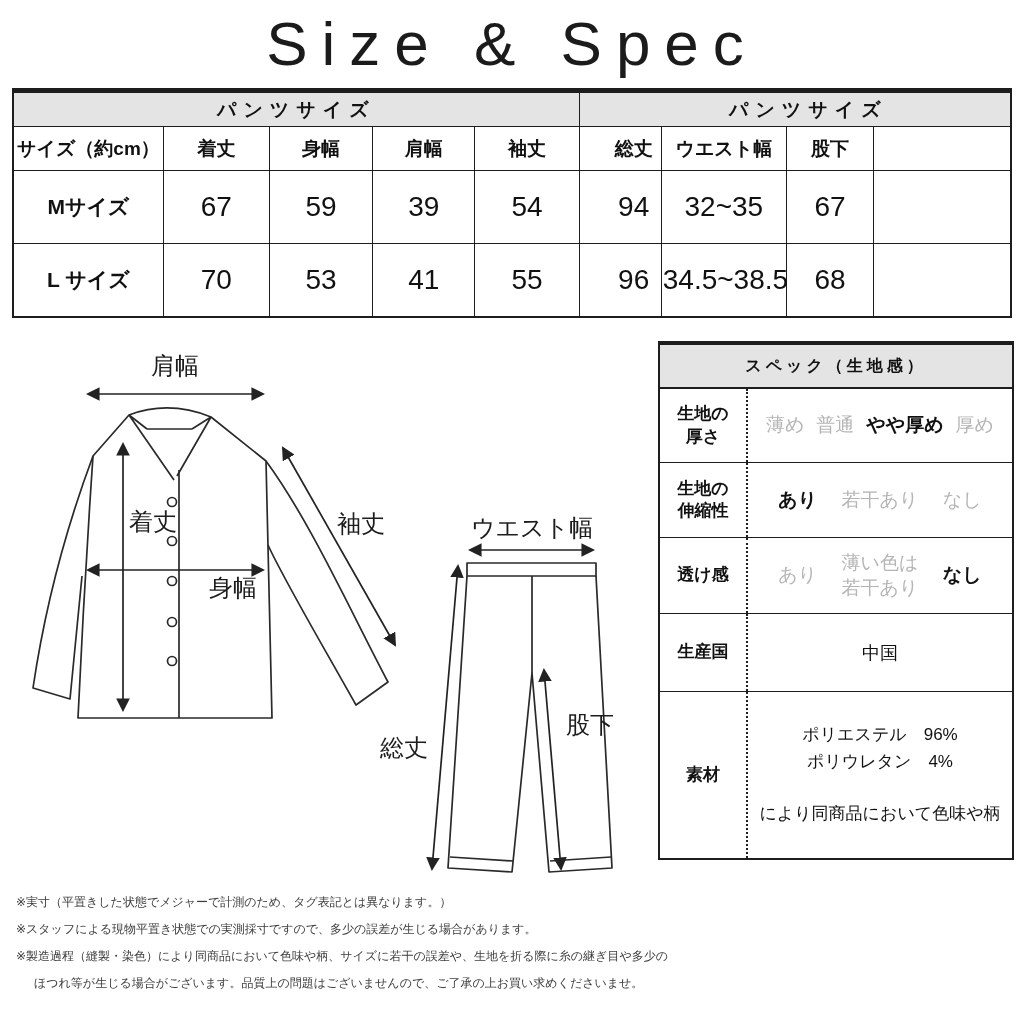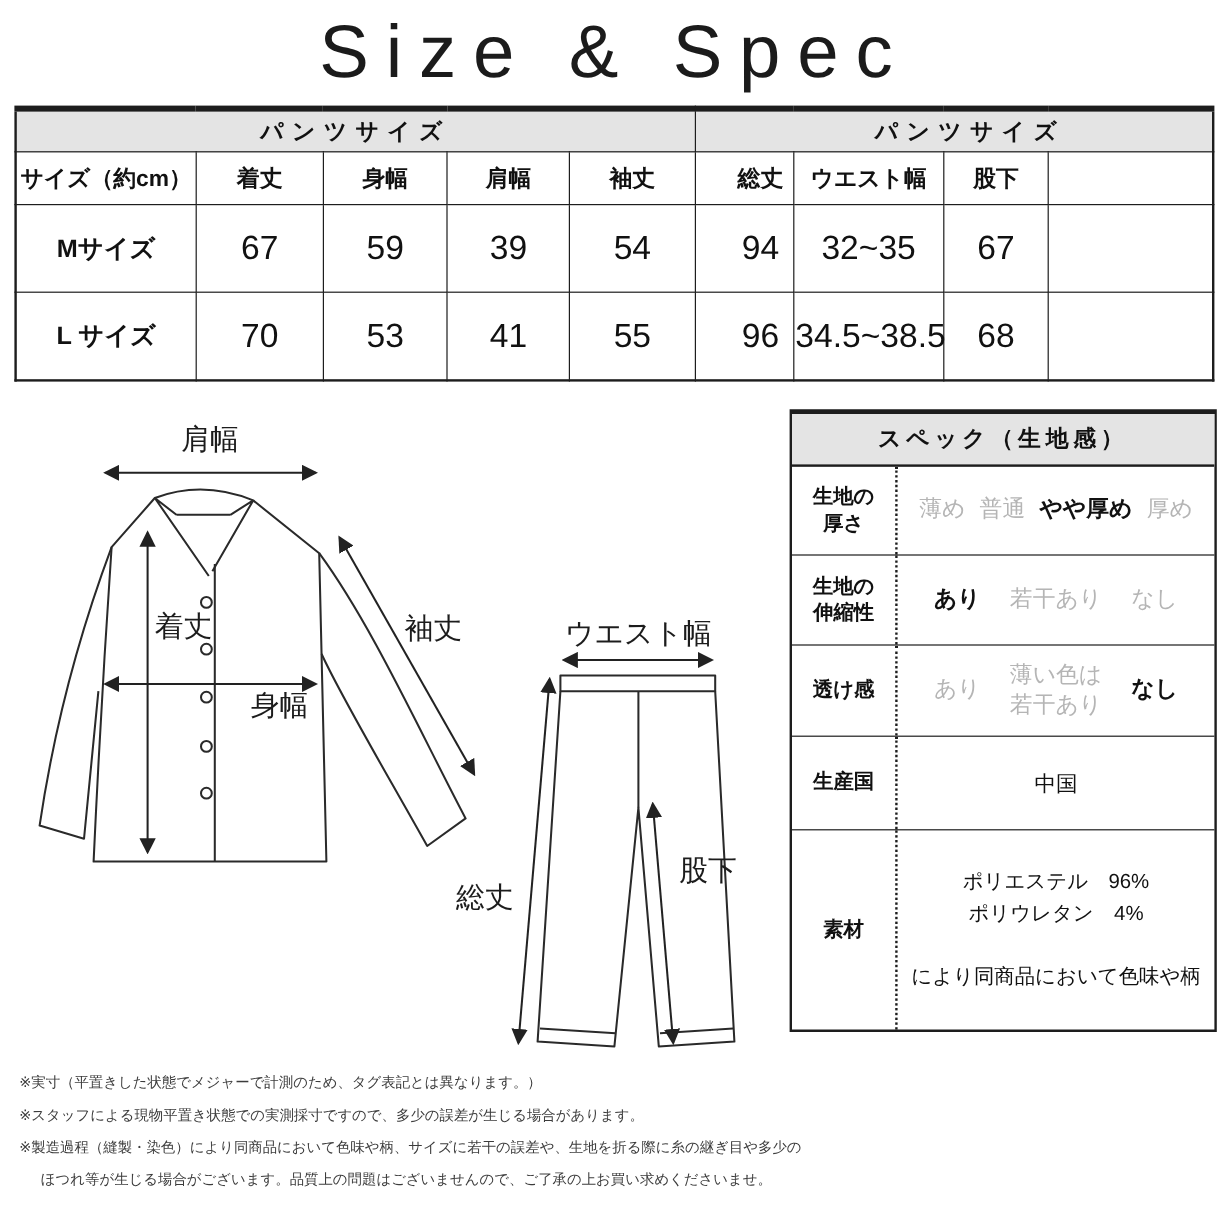--- a/index.html
+++ b/index.html
@@ -30,21 +30,21 @@
   td.dl{border-left:5px double #1d1d1d;padding-left:28px;}
   
   .spec{
     position:absolute;left:658px;top:341px;width:356px;
     border:2.5px solid #1d1d1d;border-top-width:4px;background:#fff;
     box-sizing:border-box;
   }
   .spec-header{
     background:#e4e4e4;border-bottom:2.5px solid #1d1d1d;height:42px;
     display:flex;align-items:center;justify-content:center;
-    font-size:19px;font-weight:bold;letter-spacing:4px;
+    font-size:16px;font-weight:bold;letter-spacing:4px;
   }
   .spec-row{display:flex;border-bottom:1.5px solid #1d1d1d;}
   .spec-row:last-child{border-bottom:none;}
   .spec-label{
     width:86px;flex:0 0 86px;display:flex;align-items:center;justify-content:center;
     text-align:center;font-size:17px;font-weight:bold;line-height:1.3;
     border-right:2.5px dotted #1d1d1d;white-space:pre-line;
   }
   .spec-value{
     flex:1;display:flex;align-items:center;justify-content:space-evenly;

